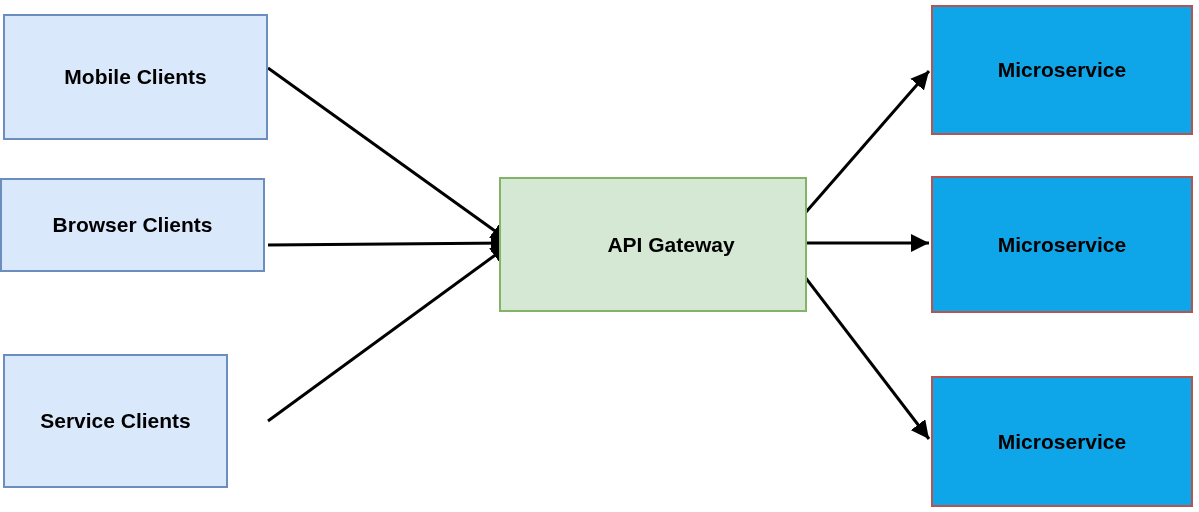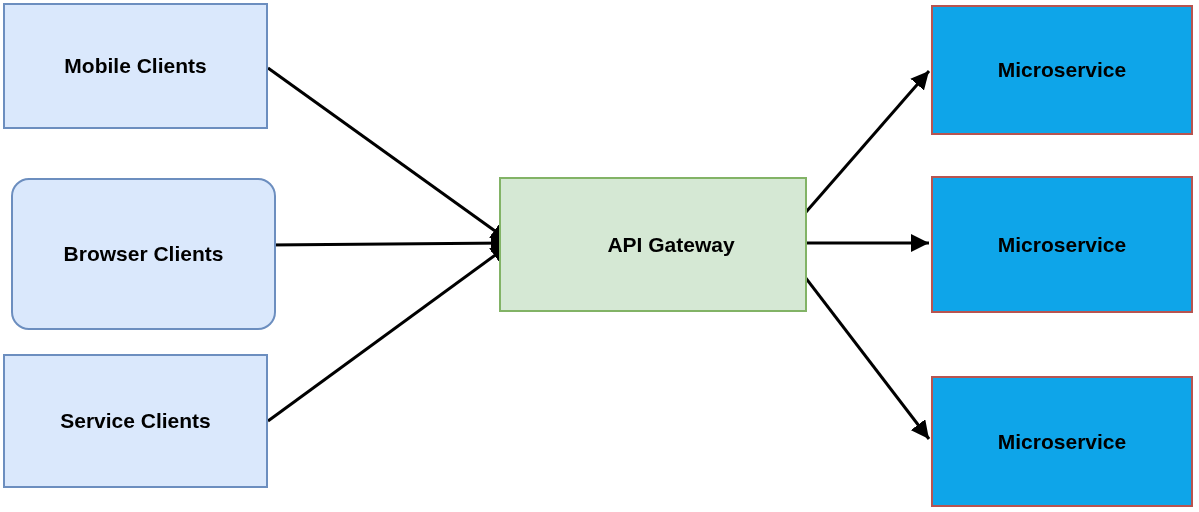--- a/index.html
+++ b/index.html
@@ -40,23 +40,23 @@
     border-color: #6c8ebf;
   }
   .node-gateway {
     background: #d5e8d4;
     border-color: #82b366;
   }
   .node-microservice {
     background: #0ea5e9;
     border-color: #b85450;
   }
-  #node-mobile-clients   { left: 3px;   top: 3px;   width: 265px; height: 126px; }
-  #node-browser-clients  { left: 11px;   top: 178px; width: 265px; height: 152px; border-radius: 18px; }
-  #node-service-clients  { left: 3px;   top: 354px; width: 265px; height: 134px; }
+  #node-mobile-clients   { left: 3px;   top: 14px;   width: 265px; height: 126px; }
+  #node-browser-clients  { left: 0;   top: 178px; width: 265px; height: 94px; }
+  #node-service-clients  { left: 3px;   top: 354px; width: 225px; height: 134px; }
   #node-api-gateway      { left: 499px; top: 177px; width: 308px; height: 135px; padding-left: 36px; }
   #node-microservice-top    { left: 931px; top: 5px;   width: 262px; height: 130px; }
   #node-microservice-middle { left: 931px; top: 176px; width: 262px; height: 137px; }
   #node-microservice-bottom { left: 931px; top: 376px; width: 262px; height: 131px; }
 </style>
 </head>
 <body>
 
 <div class="canvas">
 

